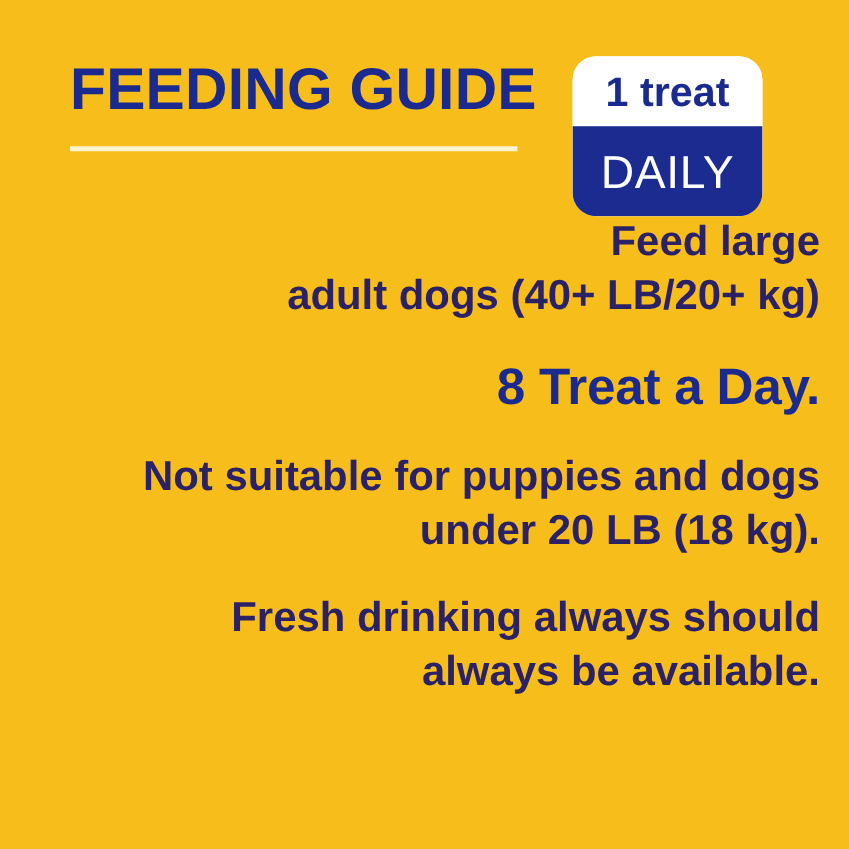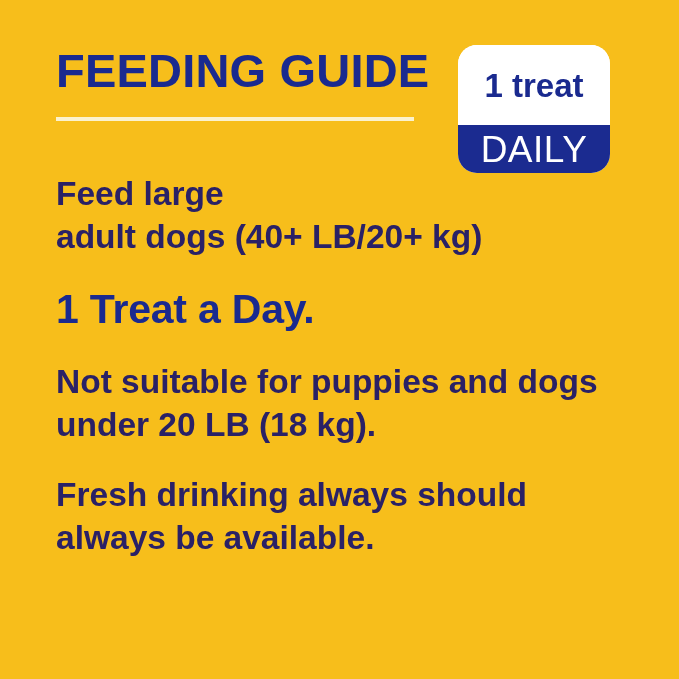--- a/index.html
+++ b/index.html
@@ -13,20 +13,21 @@
     background: #F7BE1B;
     font-family: "Liberation Sans", sans-serif;
     overflow: hidden;
     position: relative;
   }
 
   .panel {
     position: absolute;
     inset: 0;
     background: #F7BE1B;
+    text-align: right;
   }
 
   
   .header-row {
     position: absolute;
     left: 0;
     top: 0;
     width: 679px;
     height: 180px;
   }
@@ -61,21 +62,21 @@
     width: 152px;
     height: 128px;
     border-radius: 19px;
     overflow: hidden;
     background: #FFFFFF;
     display: flex;
     flex-direction: column;
   }
 
   .badge-top {
-    height: 80px;
+    height: 56px;
     background: #FFFFFF;
     display: flex;
     align-items: center;
     justify-content: center;
   }
 
   .badge-top-text {
     font-size: 33px;
     font-weight: bold;
     color: #1A2A8F;
@@ -161,21 +162,21 @@
     </div>
   </div>
 
   <div class="body-copy">
 
     <p class="para feed-rule">
       <span class="line">Feed large</span>
       <span class="line">adult dogs (40+ LB/20+ kg)</span>
     </p>
 
-    <p class="para highlight">1 Treat a Day.</p>
+    <p class="para highlight">8 Treat a Day.</p>
 
     <p class="para not-suitable">
       <span class="line">Not suitable for puppies and dogs</span>
       <span class="line">under 20 LB (18 kg).</span>
     </p>
 
     <p class="para water">
       <span class="line">Fresh drinking always should</span>
       <span class="line">always be available.</span>
     </p>

